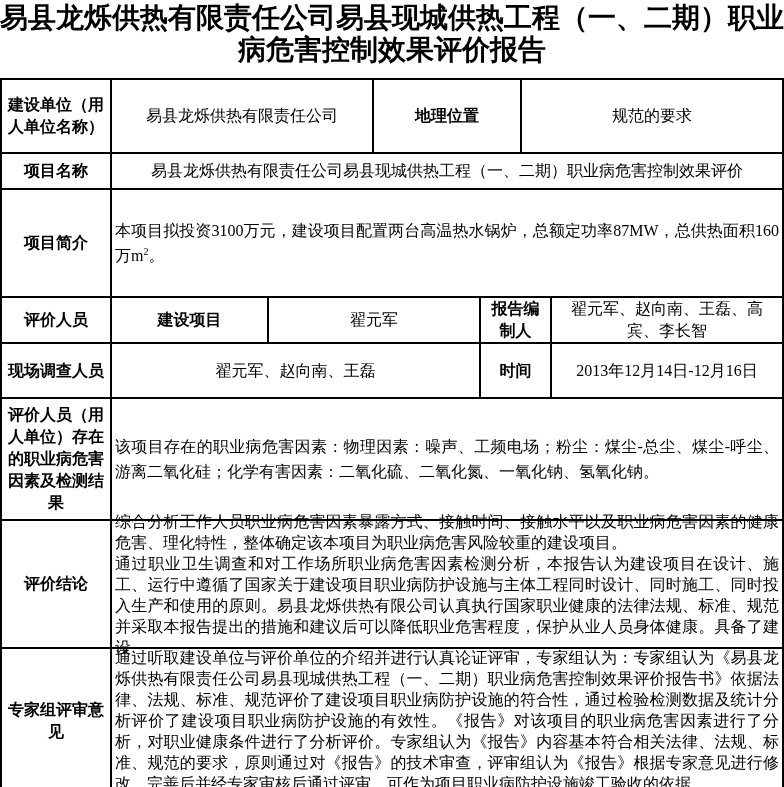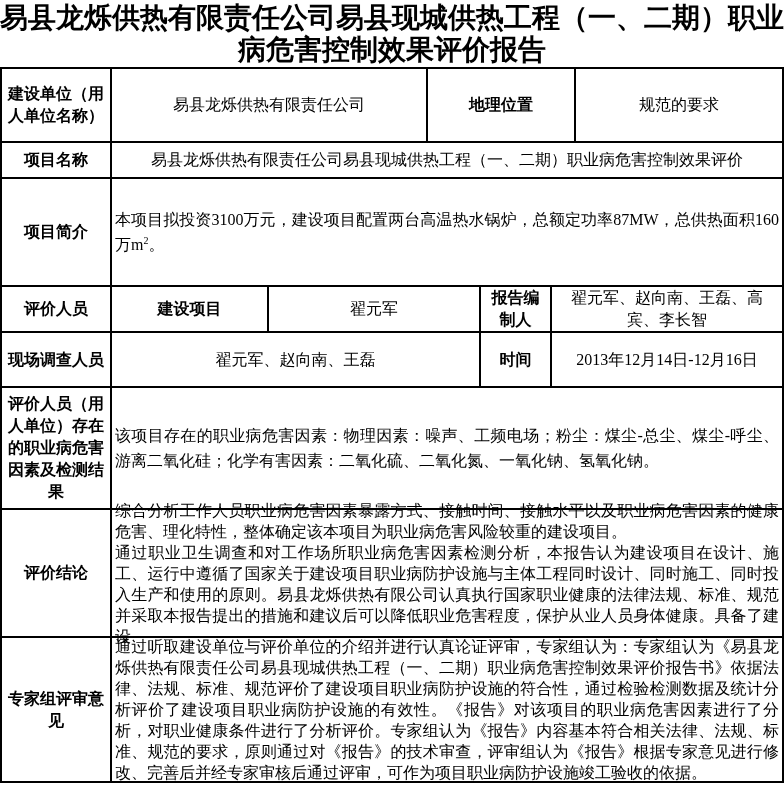--- a/index.html
+++ b/index.html
@@ -4,21 +4,21 @@
 <style>
   * { margin:0; padding:0; box-sizing:border-box; }
   html,body { background:#ffffff; }
   body {
     width:784px; height:787px;
     font-family:"Liberation Serif","DejaVu Serif",serif;
     color:#000;
   }
   .doc { width:784px; }
   .title {
-    height:67px;
+    height:78px;
     font-size:28px; font-weight:bold; line-height:32px;
     text-align:center; padding-top:2px; letter-spacing:0px;
   }
   .tbl { border:2px solid #000; width:784px; }
   .row { display:flex; border-bottom:2px solid #000; align-items:stretch; }
   .row:last-child { border-bottom:none; }
   .cell {
     border-right:2px solid #000;
     display:flex; align-items:center; justify-content:center;
     font-size:16px; text-align:center; line-height:22px;
@@ -41,21 +41,21 @@
   .r2 { height:36px;justify-content:center; }
   .r3 { height:108px; }
   .r4 { height:46px; }
   .r5 { height:55px; }
   .r6 { height:122px; }
   .r7 { height:128px; }
   .r8 { height:143px; }
 
   
   .w110 { width:110px; }
-  .w295 { width:316px; }
+  .w295 { width:262px; }
   .w148 { width:148px; }
   .w157 { width:157px; }
   .w212 { width:212px; }
   .w71  { width:71px; }
 </style>
 </head>
 <body>
 
 <div class="doc">
 

